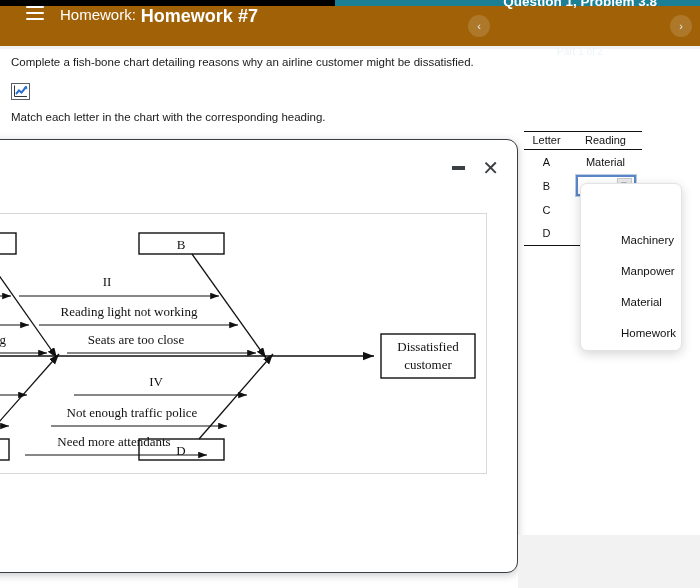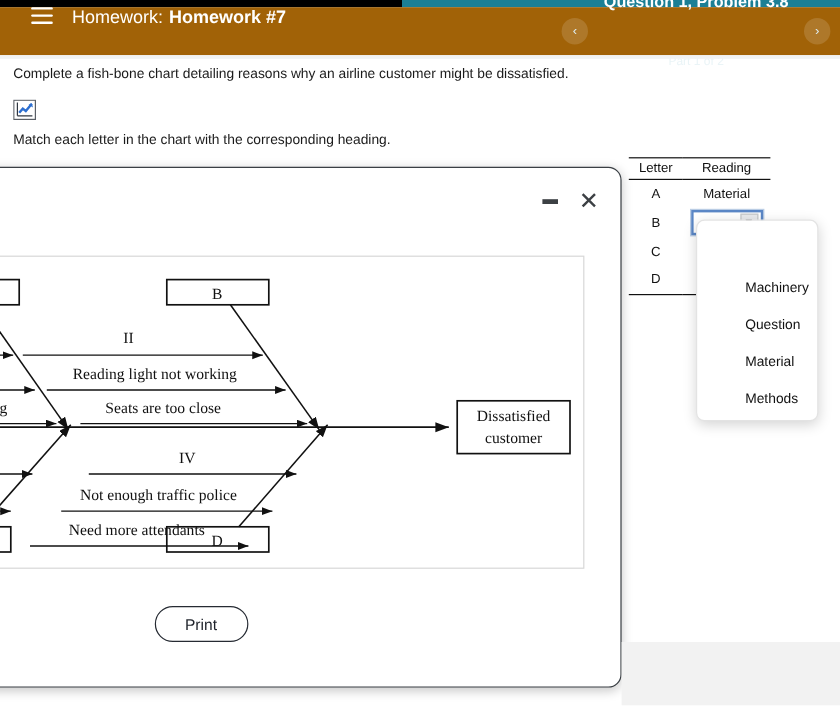--- a/index.html
+++ b/index.html
@@ -29,21 +29,21 @@
     color:#ffffff;
     display:flex; align-items:flex-start;
   }
   .hamburger{
     width:18px; height:14px; margin-left:26px; margin-right:16px;
     display:flex; flex-direction:column; justify-content:space-between;
     cursor:pointer;
   }
   .hamburger span{ display:block; height:2px; background:#ffffff; border-radius:1px;}
   .hw-label{ font-size:15px; font-weight:400; white-space:nowrap; }
-  .hw-title{ font-size:15px; font-weight:bold; margin-left:5px; white-space:nowrap;}
+  .hw-title{ font-size:18px; font-weight:bold; margin-left:5px; white-space:nowrap;}
 
   .nav-right{
     position:absolute; right:0; top:0; height:40px;
     display:flex; align-items:center;
   }
   .circ-btn{
     width:22px; height:22px; border-radius:50%;
     background:rgba(255,255,255,0.14);
     color:#dfeff3; font-size:11px;
     display:flex; align-items:center; justify-content:center;
@@ -230,23 +230,23 @@
       <tr class="last">
         <td>D</td>
         <td></td>
       </tr>
     </tbody>
   </table>
 </div>
 
 <div class="dropdown">
   <div class="dd-item">Machinery</div>
-  <div class="dd-item">Question</div>
+  <div class="dd-item">Manpower</div>
   <div class="dd-item">Material</div>
-  <div class="dd-item">Methods</div>
+  <div class="dd-item">Homework</div>
 </div>
 
 <div class="modal">
 
   <div class="modal-ctrls">
     <span class="mini-btn">
         <span class="min-glyph"></span>
       </span>
     <span class="mini-btn close-glyph">✕</span>
   </div>
@@ -313,17 +313,16 @@
 
       <text x="303" y="203" font-family="'Liberation Serif',serif" font-size="13" fill="#111" text-anchor="middle">Not enough traffic police</text>
       <line x1="222" y1="212" x2="398" y2="212" stroke="#111" stroke-width="1.1" marker-end="url(#ah)"></line>
 
       <text x="285" y="232" font-family="'Liberation Serif',serif" font-size="13" fill="#111" text-anchor="middle">Need more attendants</text>
       <line x1="196" y1="241" x2="378" y2="241" stroke="#111" stroke-width="1.1" marker-end="url(#ah)"></line>
     </svg>
   </div>
 
   <div class="modal-btns">
-    <div class="btn btn-print">Print</div>
   </div>
 </div>
 
 <div class="bottom-band"></div>
 
 </body></html>

